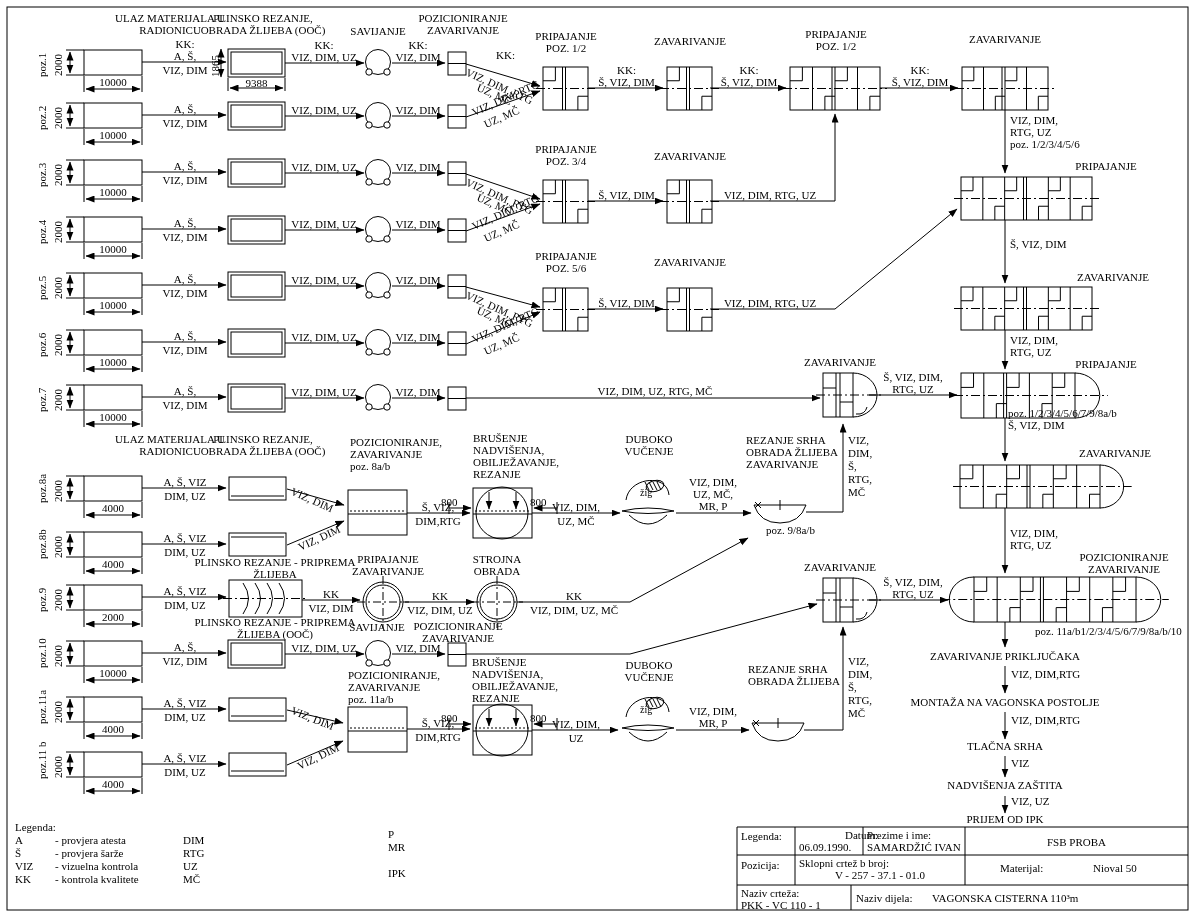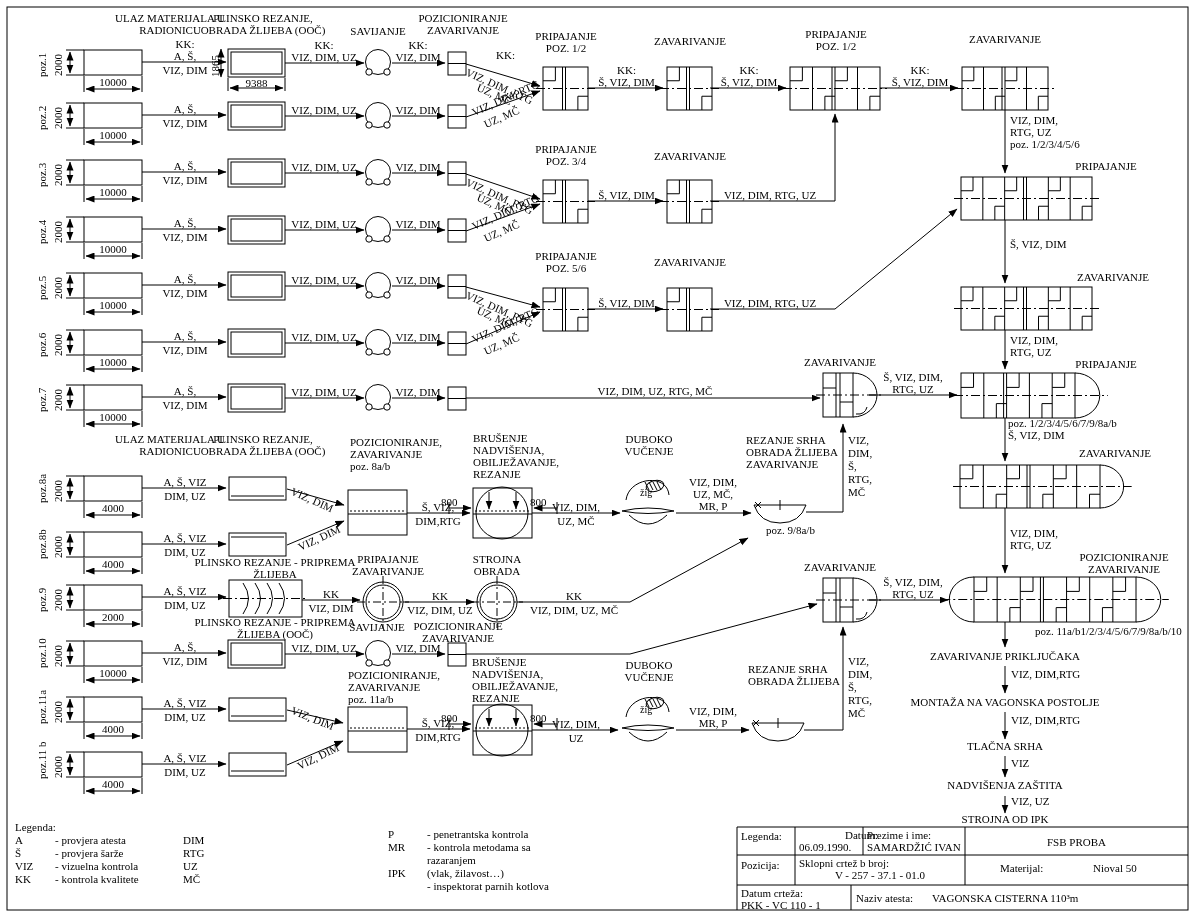--- a/index.html
+++ b/index.html
@@ -693,21 +693,21 @@
 VUČENJE</div>
   <div class="lbl" style="left:748px;top:663px">REZANJE SRHA
 OBRADA ŽLIJEBA</div>
 
   <div class="lbl" style="left:1010px;top:114px">VIZ, DIM,
 RTG, UZ
 poz. 1/2/3/4/5/6</div>
   <div class="lbl" style="left:1010px;top:238px">Š, VIZ, DIM</div>
   <div class="lbl" style="left:1010px;top:334px">VIZ, DIM,
 RTG, UZ</div>
-  <div class="lbl" style="left:1008px;top:417px">poz. 1/2/3/4/5/6/7/9/8a/b
+  <div class="lbl" style="left:1008px;top:407px">poz. 1/2/3/4/5/6/7/9/8a/b
 Š, VIZ, DIM</div>
   <div class="lbl" style="left:1010px;top:527px">VIZ, DIM,
 RTG, UZ</div>
   <div class="lbl" style="left:1035px;top:625px">poz. 11a/b1/2/3/4/5/6/7/9/8a/b/10</div>
   <div class="lbl c" style="left:869px;top:371px;width:88px">Š, VIZ, DIM,
 RTG, UZ</div>
   <div class="lbl c" style="left:869px;top:576px;width:88px">Š, VIZ, DIM,
 RTG, UZ</div>
   <div class="lbl lh13" style="left:848px;top:434px">VIZ,
 DIM,
@@ -736,59 +736,54 @@
   <div class="lbl c" style="left:560px;top:385px;width:190px">VIZ, DIM, UZ, RTG, MČ</div>
 
   <div class="lbl c" style="left:905px;top:650px;width:200px">ZAVARIVANJE PRIKLJUČAKA</div>
   <div class="lbl" style="left:1011px;top:668px">VIZ, DIM,RTG</div>
   <div class="lbl c" style="left:893px;top:696px;width:224px">MONTAŽA NA VAGONSKA POSTOLJE</div>
   <div class="lbl" style="left:1011px;top:714px">VIZ, DIM,RTG</div>
   <div class="lbl c" style="left:955px;top:740px;width:100px">TLAČNA SRHA</div>
   <div class="lbl" style="left:1011px;top:757px">VIZ</div>
   <div class="lbl c" style="left:943px;top:779px;width:124px">NADVIŠENJA ZAŠTITA</div>
   <div class="lbl" style="left:1011px;top:795px">VIZ, UZ</div>
-  <div class="lbl c" style="left:953px;top:813px;width:104px">STROJNA OD IPK</div>
+  <div class="lbl c" style="left:953px;top:813px;width:104px">PRIJEM OD IPK</div>
 
   <div class="lbl" style="left:15px;top:821px">Legenda:</div>
   <div class="lbl lh13" style="left:15px;top:834px">A
 Š
 VIZ
 KK</div>
   <div class="lbl lh13" style="left:55px;top:834px">- provjera atesta
 - provjera šarže
 - vizuelna kontrola
 - kontrola kvalitete</div>
   <div class="lbl lh13" style="left:183px;top:834px">DIM
 RTG
 UZ
 MČ</div>
   <div class="lbl lh13" style="left:388px;top:828px">P
 MR
  
 IPK</div>
-  <div class="lbl lh13" style="left:427px;top:828px">- penetrantska kontrola
-- kontrola metodama sa
-razaranjem
-(vlak, žilavost…)
-- inspektorat parnih kotlova</div>
 
   <div class="lbl" style="left:741px;top:830px">Legenda:</div>
   <div class="lbl" style="left:845px;top:829px">Datum:</div>
   <div class="lbl" style="left:799px;top:841px">06.09.1990.</div>
   <div class="lbl" style="left:867px;top:829px">Prezime i ime:</div>
   <div class="lbl" style="left:867px;top:841px">SAMARDŽIĆ IVAN</div>
   <div class="lbl c" style="left:965px;top:836px;width:223px">FSB PROBA</div>
   <div class="lbl" style="left:741px;top:859px">Pozicija:</div>
   <div class="lbl" style="left:799px;top:857px">Sklopni crtež b broj:</div>
   <div class="lbl c" style="left:795px;top:869px;width:170px">V - 257 - 37.1 - 01.0</div>
   <div class="lbl" style="left:1000px;top:862px">Materijal:</div>
   <div class="lbl" style="left:1093px;top:862px">Nioval 50</div>
-  <div class="lbl" style="left:741px;top:887px">Datum crteža:</div>
+  <div class="lbl" style="left:741px;top:887px">Naziv crteža:</div>
   <div class="lbl" style="left:741px;top:899px">PKK - VC 110 - 1</div>
-  <div class="lbl" style="left:856px;top:892px">Naziv atesta:</div>
+  <div class="lbl" style="left:856px;top:892px">Naziv dijela:</div>
   <div class="lbl" style="left:932px;top:892px">VAGONSKA CISTERNA 110³m</div>
 <div class="lbl" style="left: 36px; top: 77px; transform: rotate(-90deg);">poz.1</div>
     <div class="lbl" style="left: 52px; top: 76px; transform: rotate(-90deg);">2000</div>
     <div class="lbl c" style="left: 84px; top: 76px; width: 58px;">10000</div>
     <div class="lbl c" style="left: 143px; top: 38px; width: 84px;">KK:
 A, Š,</div>
     <div class="lbl c" style="left: 143px; top: 64px; width: 84px;">VIZ, DIM</div>
     <div class="lbl c" style="left: 286px; top: 39px; width: 76px;">KK:
 VIZ, DIM, UZ</div>
     <div class="lbl c" style="left: 391px; top: 39px; width: 54px;">KK:

